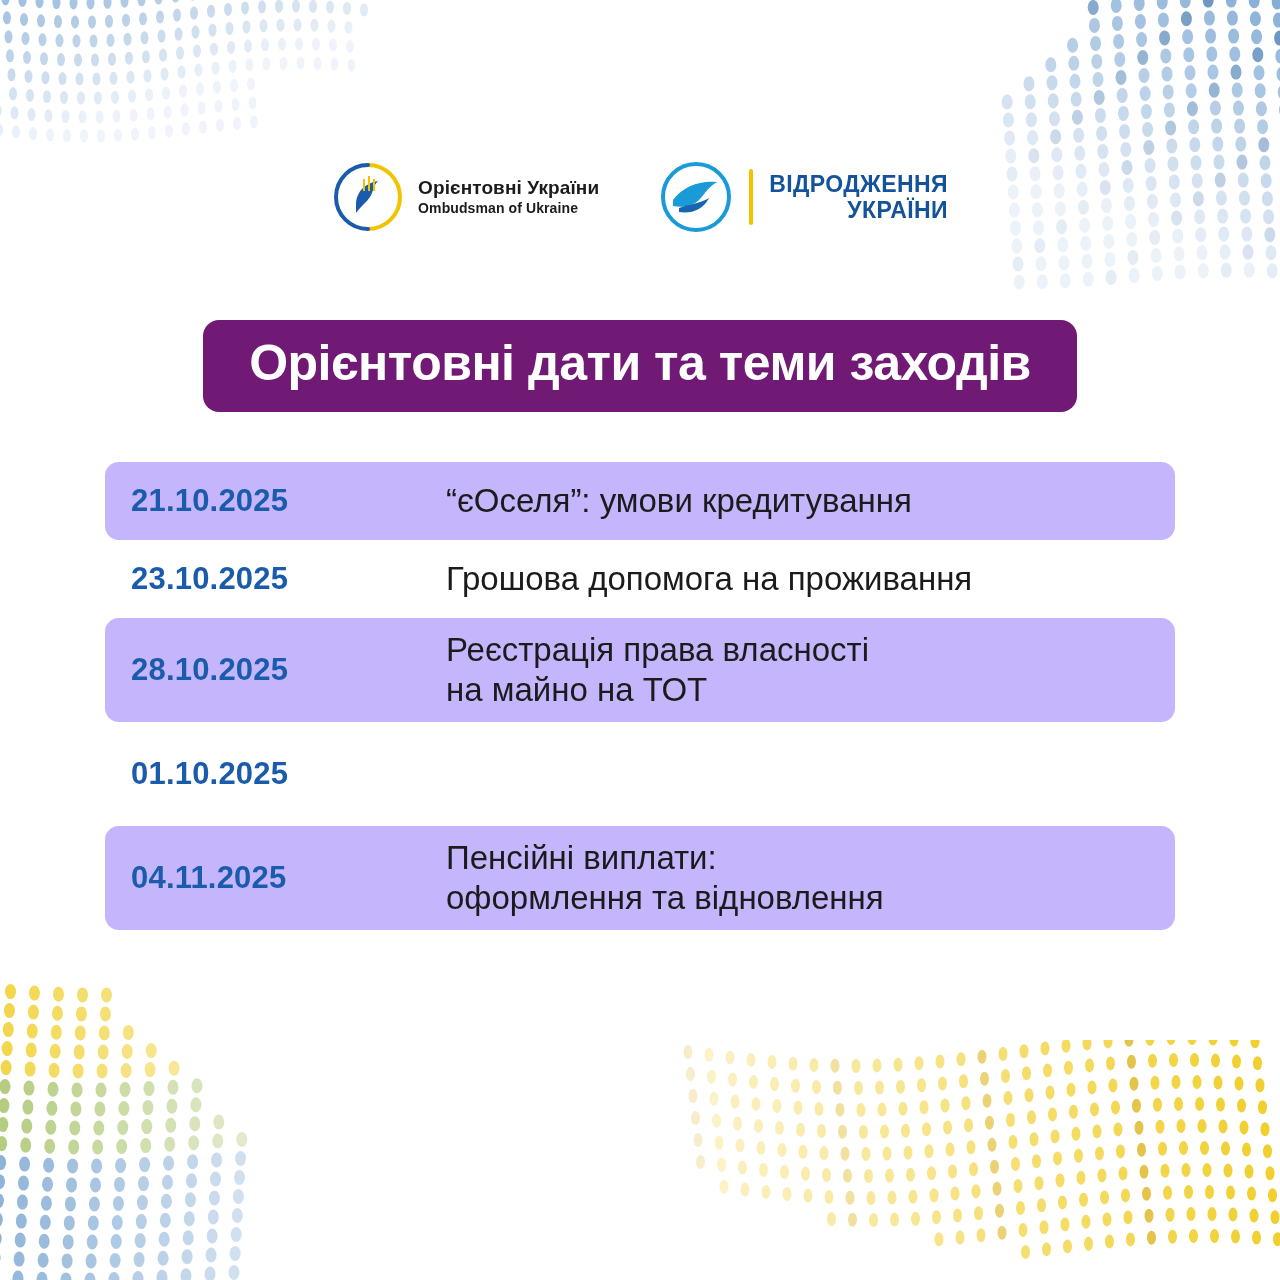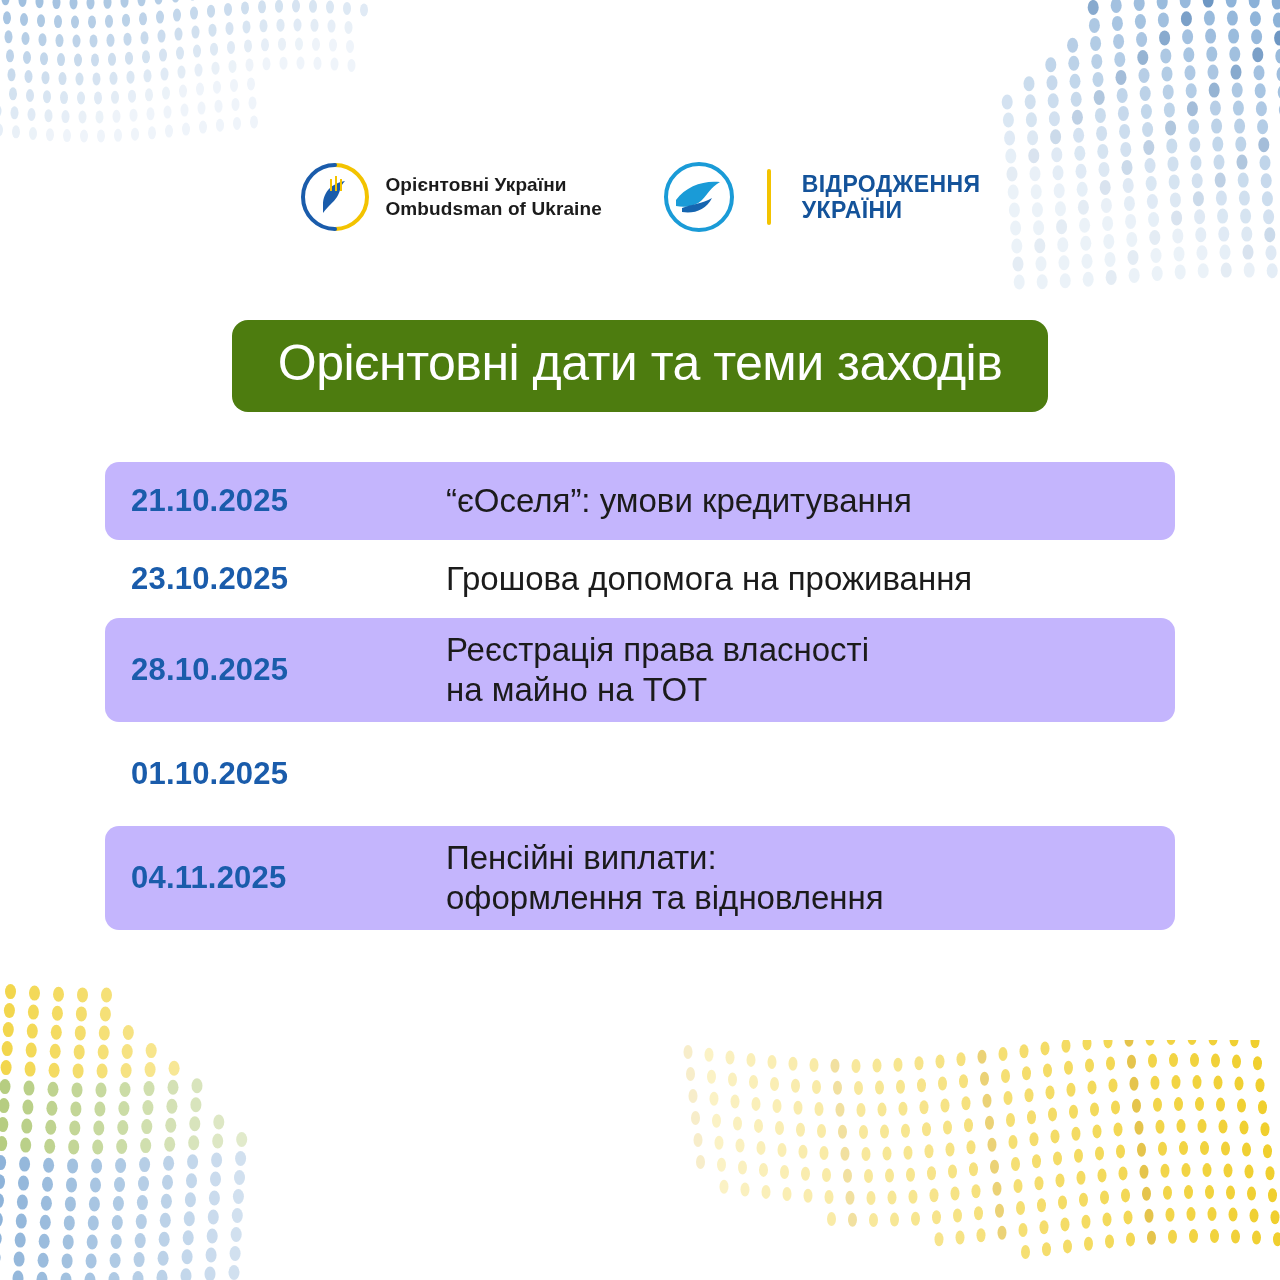--- a/index.html
+++ b/index.html
@@ -51,31 +51,32 @@
     line-height: 1.25;
   }
   .ombudsman-text .ua {
     font-size: 19px;
     font-weight: bold;
     color: #1b1b1b;
     letter-spacing: .1px;
     white-space: nowrap;
   }
   .ombudsman-text .en {
-    font-size: 19px;
+    font-size: 14px;
     font-weight: bold;
     color: #1b1b1b;
     letter-spacing: .1px;
     white-space: nowrap;
   }
 
   .vidrodzhennia {
     display: flex;
     align-items: center;
-    gap: 31px;
+    gap: 16px;
+    text-align: right;
   }
   .bird-mark {
     width: 74px;
     height: 74px;
     flex: 0 0 auto;
   }
   .vid-divider {
     width: 4px;
     height: 56px;
     background: #f3c300;
@@ -91,26 +92,26 @@
 
   
   .title-wrap {
     position: relative;
     z-index: 2;
     display: flex;
     justify-content: center;
     margin-top: 86px;
   }
   .title-banner {
-    background: #4d7c0f;
+    background: #701a75;
     color: #ffffff;
     border-radius: 16px;
     padding: 14px 46px 20px;
     font-size: 50px;
-    font-weight: normal;
+    font-weight: bold;
     letter-spacing: -0.5px;
     white-space: nowrap;
   }
 
   
   .schedule {
     position: relative;
     z-index: 2;
     margin: 50px auto 0;
     width: 1070px;

